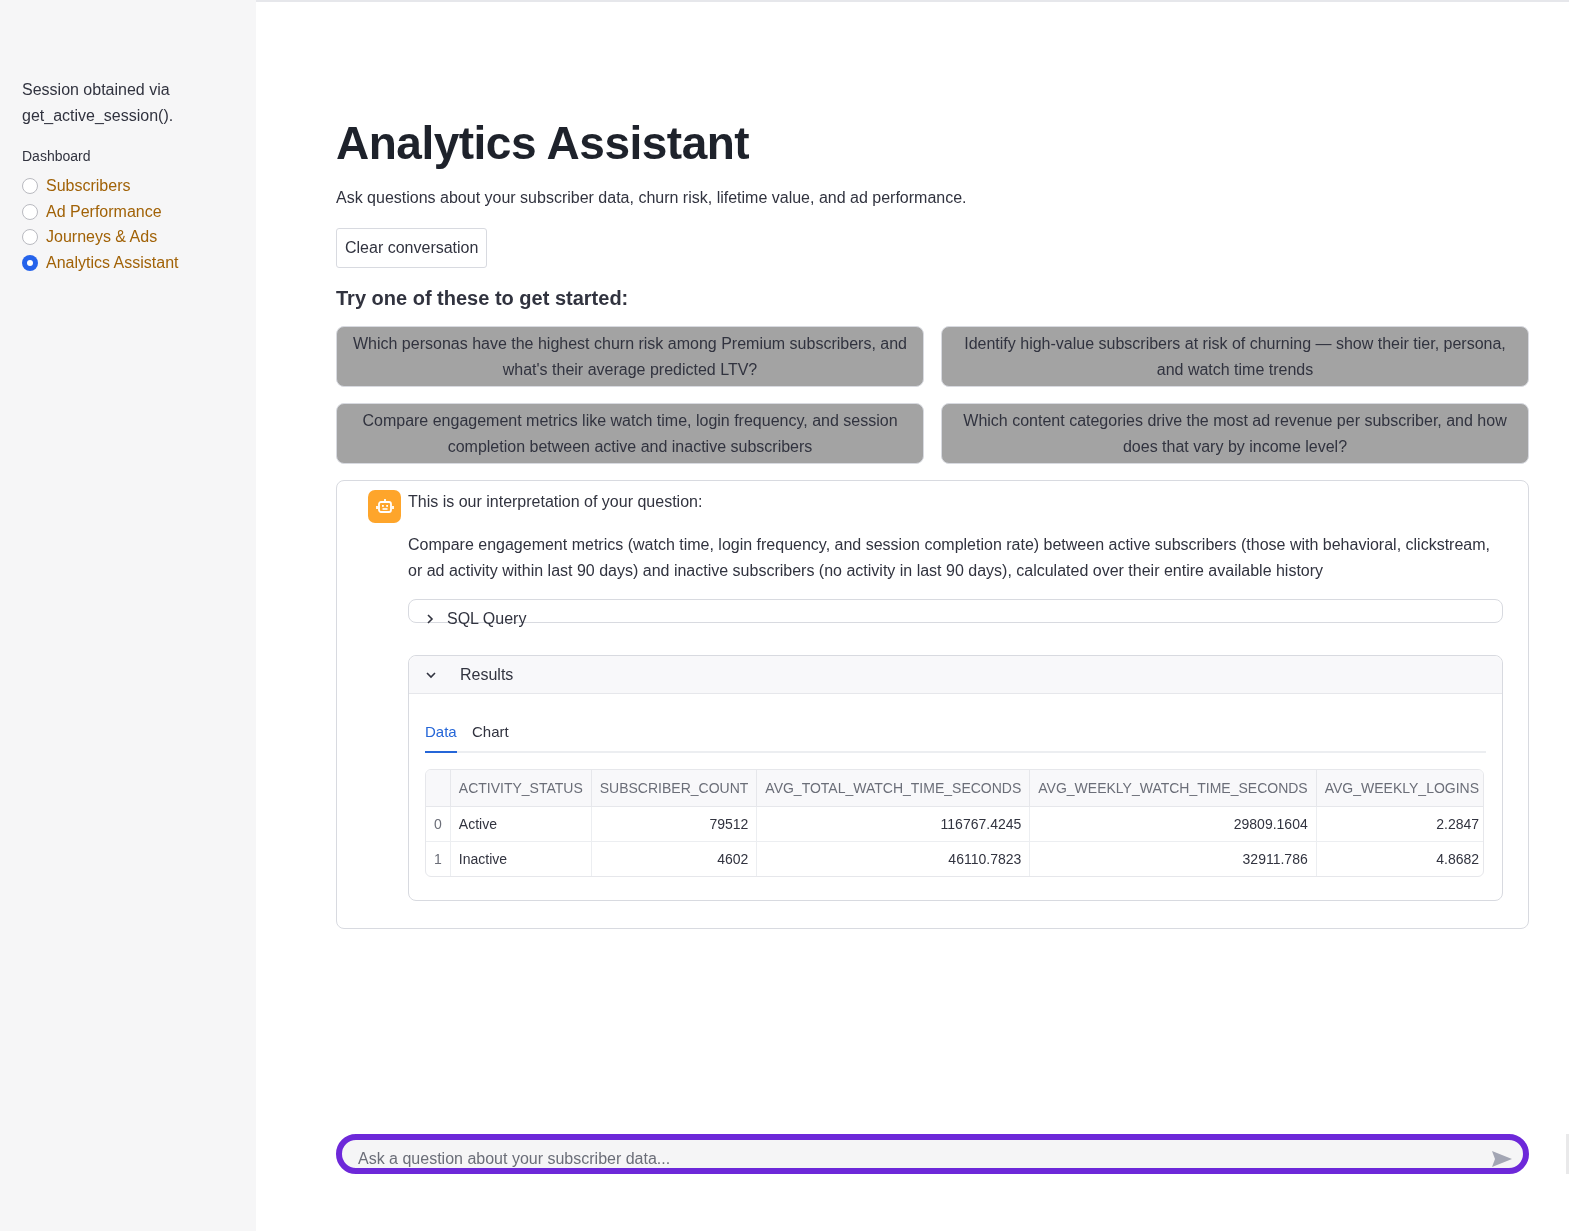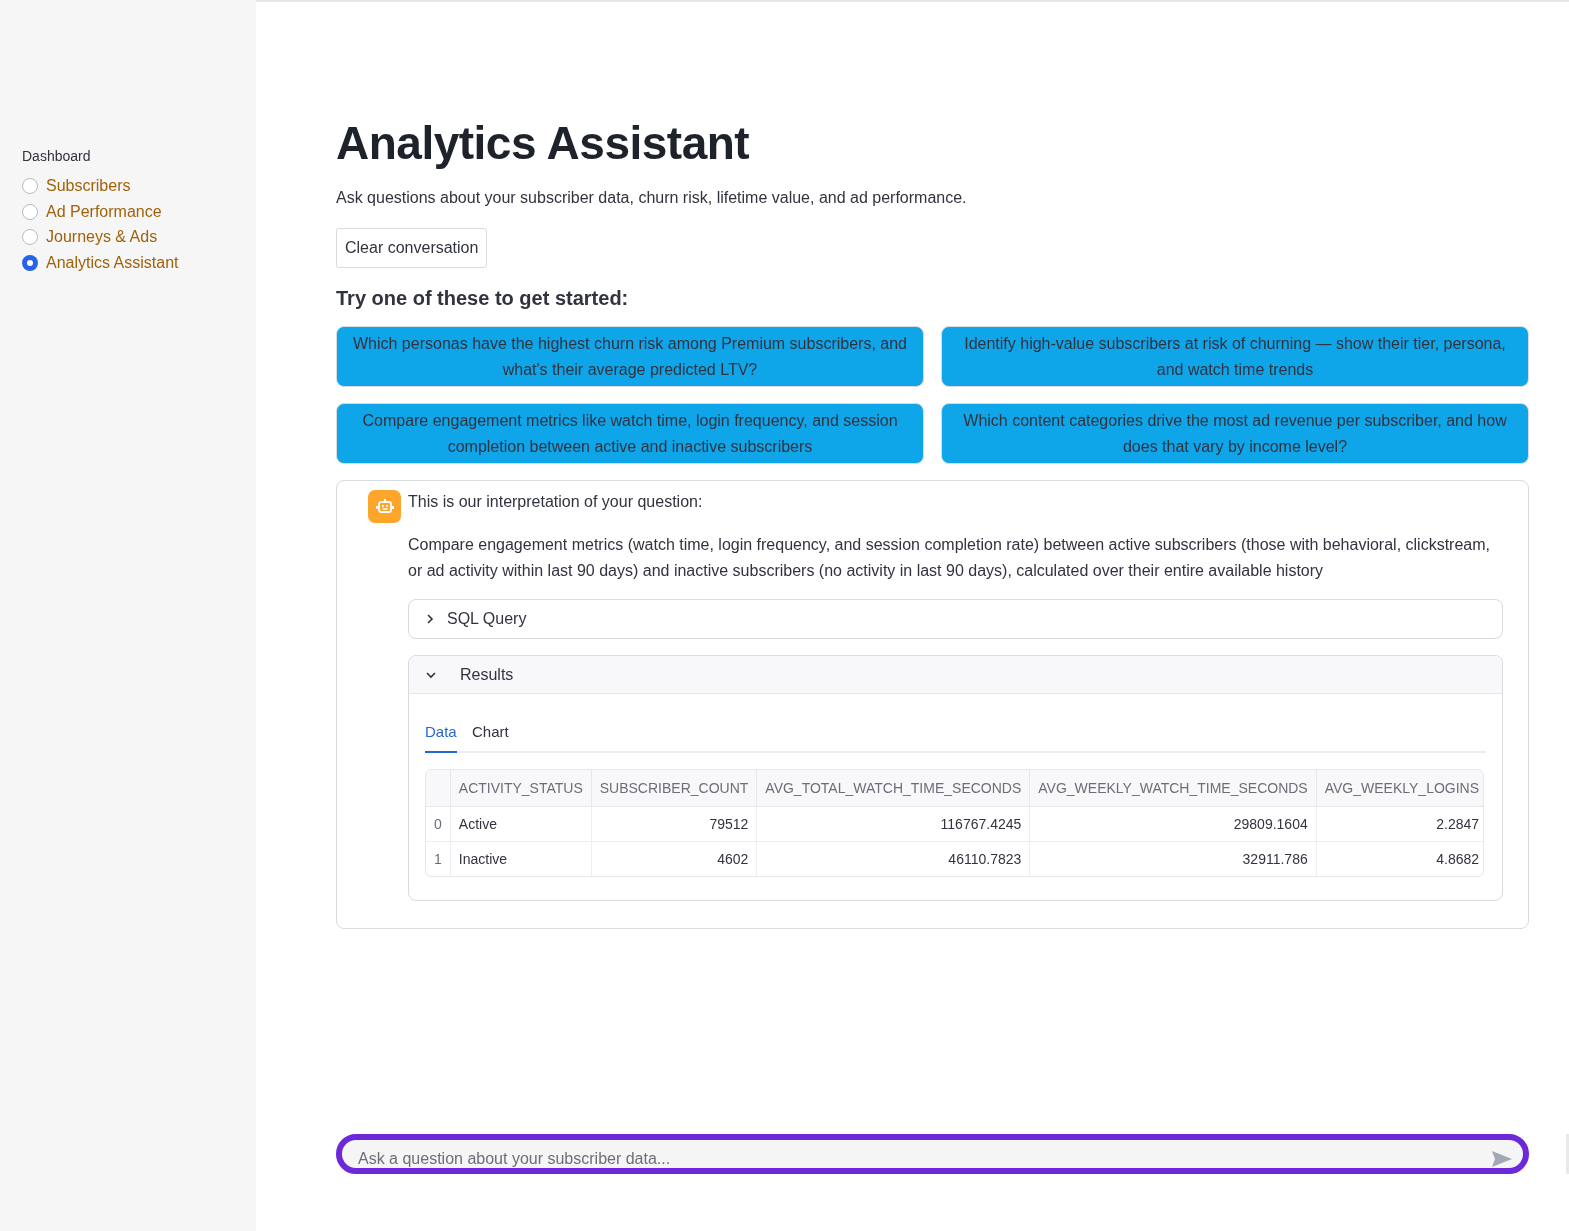--- a/index.html
+++ b/index.html
@@ -18,30 +18,30 @@
   .radio-circle.checked::after { content: ""; position: absolute; left: 5px; top: 5px; width: 6px; height: 6px; border-radius: 50%; background: #fff; }
   .radio-label { font-size: 16px; color: #a16207; }
 
   
   .main { position: absolute; left: 336px; top: 0; width: 1193px; }
   .page-title { position: absolute; left: 0; top: 116px; font-size: 46px; font-weight: 700; color: #1e222b; letter-spacing: -0.5px; white-space: nowrap; }
   .subtitle { position: absolute; left: 0; top: 189px; font-size: 16px; color: #31333f; white-space: nowrap; }
   .clear-btn { position: absolute; left: 0; top: 228px; height: 40px; padding: 0 8px; border: 1px solid #d8dae0; border-radius: 3px; background: #fff; font-size: 16px; color: #31333f; font-family: inherit; cursor: pointer; }
   .try-label { position: absolute; left: 0; top: 287px; font-size: 20px; font-weight: 700; color: #31333f; }
 
-  .suggest { position: absolute; width: 588px; height: 61px; border: 1px solid #d8dae0; border-radius: 8px; background: #0ea5e9; display: flex; align-items: center; justify-content: center; text-align: center; font-size: 16px; line-height: 26px; color: #31333f; padding: 0 14px; cursor: pointer; }
+  .suggest { position: absolute; width: 588px; height: 61px; border: 1px solid #d8dae0; border-radius: 8px; background: #a3a3a3; display: flex; align-items: center; justify-content: center; text-align: center; font-size: 16px; line-height: 26px; color: #31333f; padding: 0 14px; cursor: pointer; }
 
   
   .chat { position: absolute; left: 0; top: 480px; width: 1193px; height: 449px; border: 1px solid #d8dae0; border-radius: 8px; background: #fff; }
   .bot-avatar { position: absolute; left: 31px; top: 9px; width: 33px; height: 33px; border-radius: 7px; background: #fea52b; display: flex; align-items: center; justify-content: center; }
   .interp-head { position: absolute; left: 71px; top: 12px; font-size: 16px; color: #31333f; }
   .interp-text { position: absolute; left: 71px; top: 51px; width: 1100px; font-size: 16px; line-height: 26px; color: #31333f; }
 
   .expander { position: absolute; left: 71px; width: 1095px; border: 1px solid #d8dae0; border-radius: 8px; background: #fff; }
-  .exp-sql { top: 118px; height: 40px; }
+  .exp-sql { top: 118px; height: 24px; }
   .exp-results { top: 174px; height: 246px; }
   .exp-head { height: 38px; display: flex; align-items: center; padding-left: 16px; cursor: pointer; }
   .exp-results .exp-head { background: #f8f8fa; border-bottom: 1px solid #e6e7eb; border-radius: 8px 8px 0 0; gap: 11px; }
   .exp-head svg { margin-right: 12px; }
   .exp-title { font-size: 16px; color: #31333f; }
 
   .tabs { position: absolute; left: 16px; top: 64px; width: 1061px; height: 33px; border-bottom: 2px solid #eceef1; }
   .tab { position: absolute; top: 3px; font-size: 15px; color: #31333f; cursor: pointer; height: 30px; }
   .tab.active { color: #2566d8; border-bottom: 2px solid #2566d8; }
 
@@ -59,20 +59,21 @@
   .chat-input input::placeholder { color: #6b6e78; }
   .send-btn { position: absolute; right: 10px; top: 9px; width: 22px; height: 20px; cursor: pointer; }
   .right-edge { position: absolute; right: 0; top: 1134px; width: 3px; height: 40px; background: #e9e9ea; }
 </style>
 </head>
 <body>
 
 <div class="topline"></div>
 
 <aside class="sidebar">
+  <div class="session-note">Session obtained via get_active_session().</div>
   <div class="dash-label">Dashboard</div>
   <div class="radio-group">
     <div class="radio-item">
       <span class="radio-circle"></span>
       <span class="radio-label">Subscribers</span>
     </div>
     <div class="radio-item">
       <span class="radio-circle"></span>
       <span class="radio-label">Ad Performance</span>
     </div>

